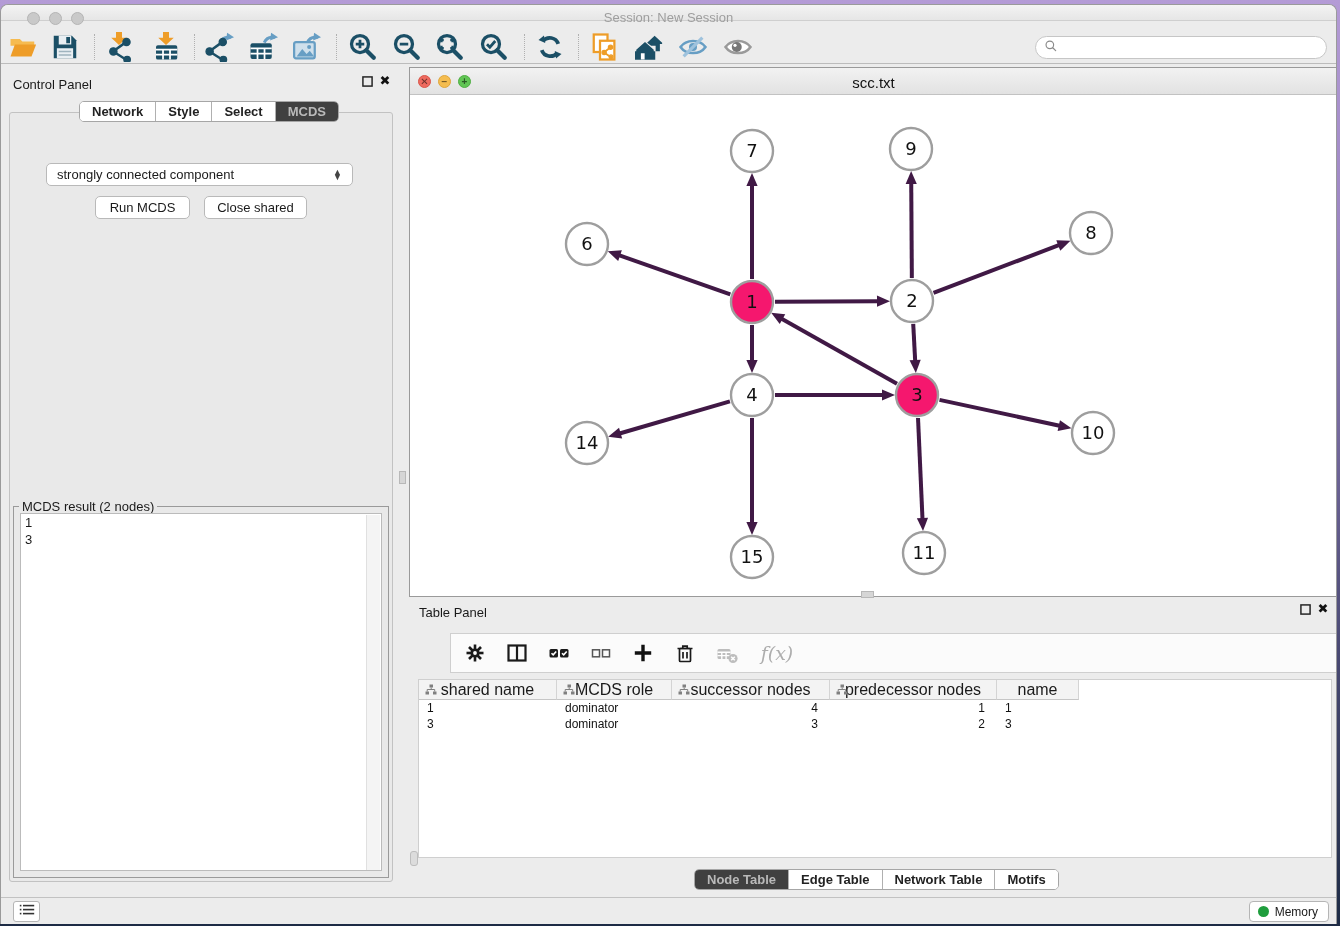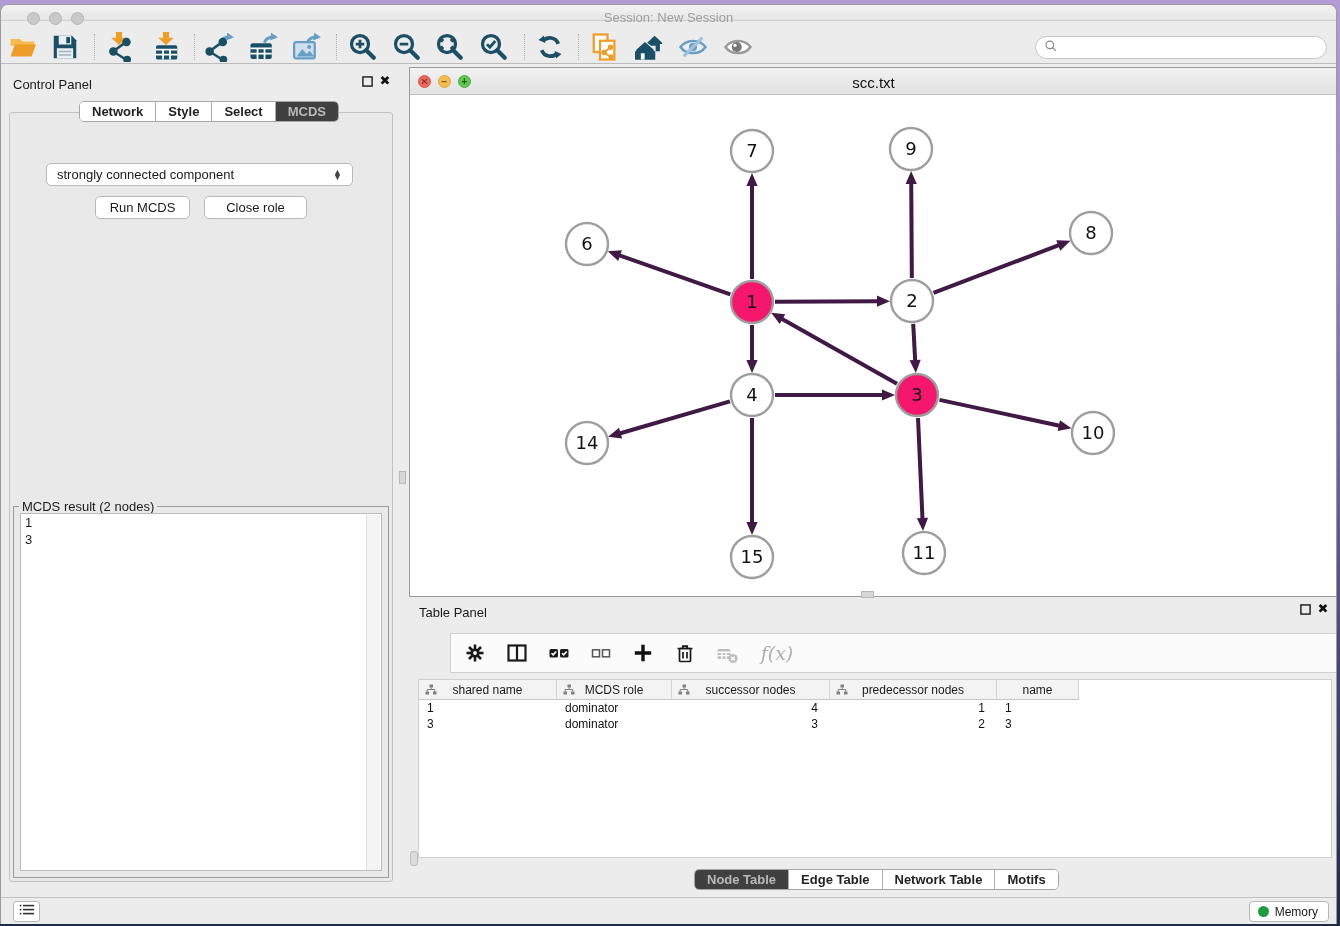--- a/index.html
+++ b/index.html
@@ -65,21 +65,21 @@
   .net-content { position:absolute; left:0; top:27px; width:927px; height:501px; background:#fff; }
 
   
   .tp-title { position:absolute; left:418px; top:600px; font-size:13px; }
   .tp-toolbar { position:absolute; left:417px; top:628px; width:914px; height:40px; background:#fbfbfb; border:1px solid #cfcfcf;
     display:flex; align-items:center; padding-left:10px; gap:14px;margin-left:32px; }
   .tp-tbtn { width:28px; height:28px; display:flex; align-items:center; justify-content:center; }
   .tbl { position:absolute; left:417px; top:674px; width:914px; height:179px; background:#fff; border:1px solid #cfcfcf; }
   .tbl-header { position:absolute; left:0; top:0; height:20px; display:flex; }
   .th { position:relative; height:20px; background:#f3f3f3; border-right:1px solid #d4d4d4; border-bottom:1px solid #c6c6c6;
-    display:flex; align-items:center; justify-content:center; font-size:12px; color:#1a1a1a; }
+    display:flex; align-items:center; justify-content:center; font-size:16px; color:#1a1a1a; }
   .th .tree-ic { position:absolute; left:6px; top:4px; }
   .tr { position:absolute; left:0; height:16px; display:flex; }
   .td { height:16px; font-size:12px; padding:1px 12px 0 8px; color:#111; overflow:hidden; white-space:nowrap; }
   .td.r { text-align:right; }
   .hthumb { position:absolute; left:409px; top:846px; width:8px; height:15px; background:#dcdcdc; border:1px solid #bdbdbd; border-radius:3px; }
 
   
   .statusbar { position:absolute; left:0; bottom:0; width:100%; height:27px; background:#ececec; border-top:1px solid #c2c2c2; }
   .sq-btn { position:absolute; background:#fff; border:1px solid #b5b5b5; border-radius:3px; display:flex; align-items:center; justify-content:center; }
   .mem-btn { position:absolute; right:7px; top:3px; height:21px; padding:0 10px 0 8px; background:#fff; border:1px solid #b5b5b5; border-radius:4px;
@@ -273,21 +273,21 @@
       </div>
 
     <div class="mac-select">
       <span>strongly connected component</span>
       <span class="chev">
           <span>▲</span>
           <span>▼</span>
         </span>
     </div>
     <div class="mac-btn" style="left:94px; top:191px; width:95px">Run MCDS</div>
-    <div class="mac-btn" style="left:203px; top:191px; width:103px">Close role</div>
+    <div class="mac-btn" style="left:203px; top:191px; width:103px">Close shared</div>
 
     <div class="fieldset"></div>
     <div class="fieldset-legend">MCDS result (2 nodes)</div>
     <div class="result-area">
       <div id="result-lines">
           <div class="line">1</div>
           <div class="line">3</div>
         </div>
       <div class="vtrack"></div>
     </div>

